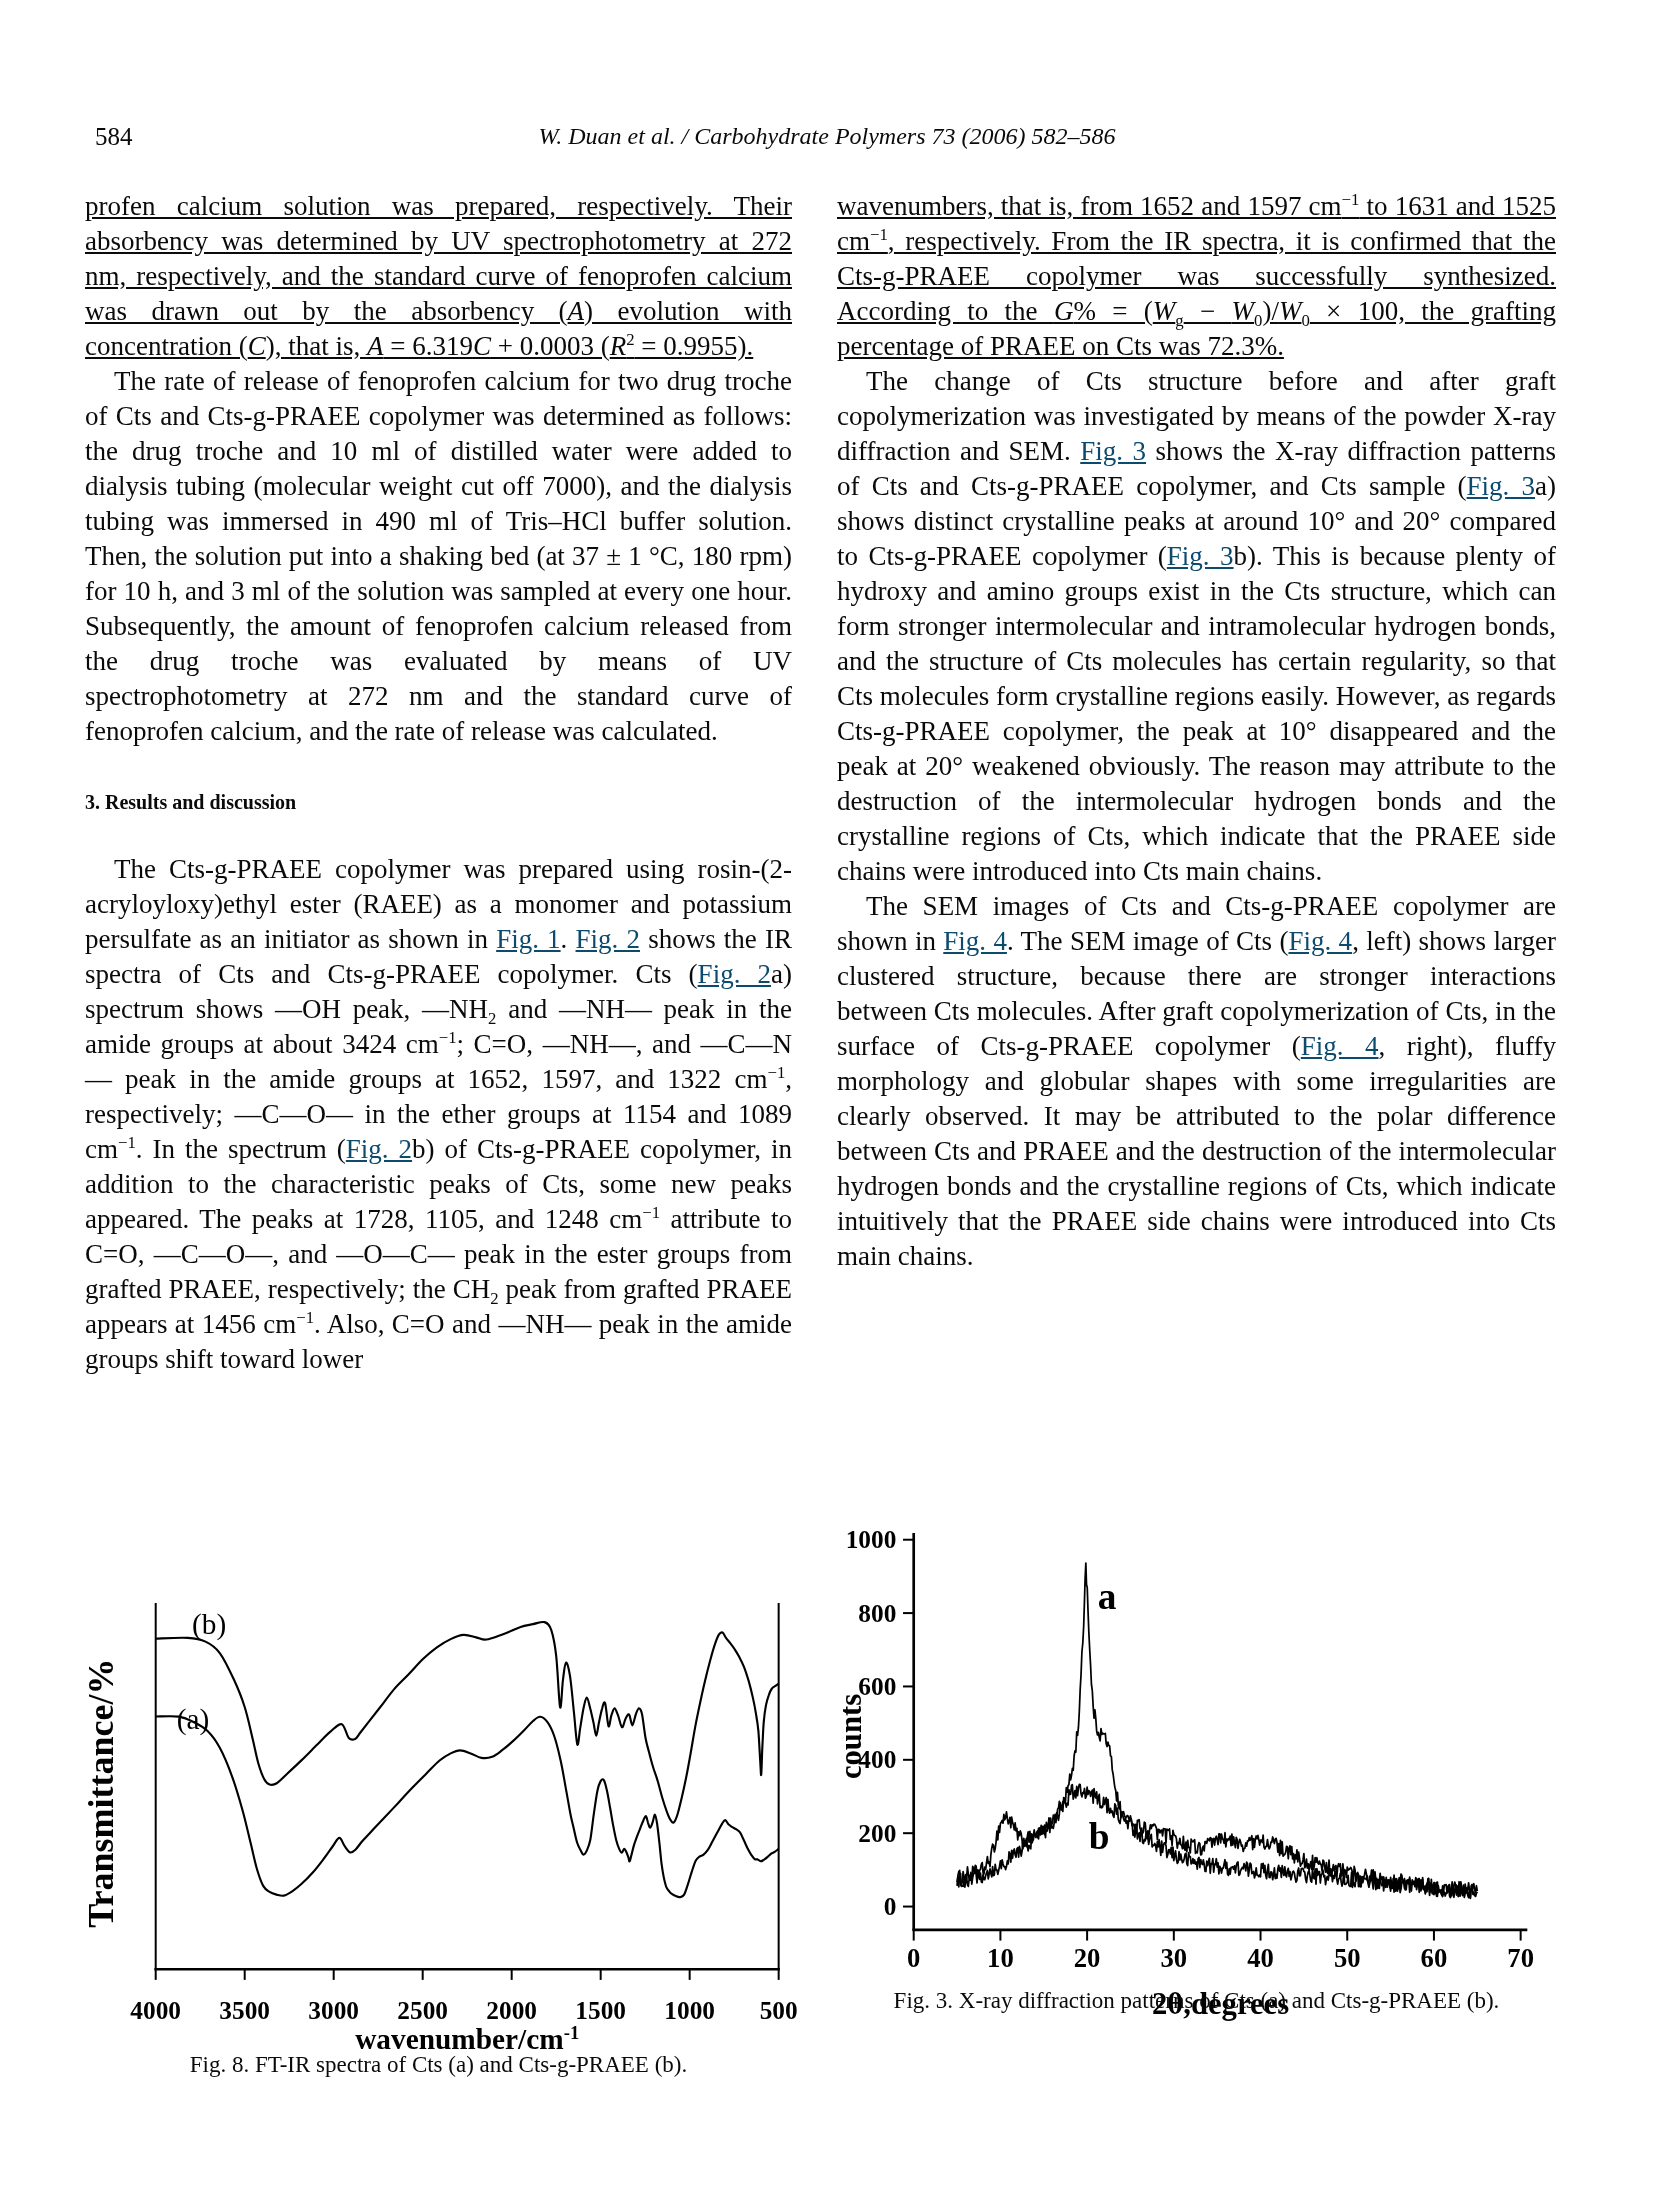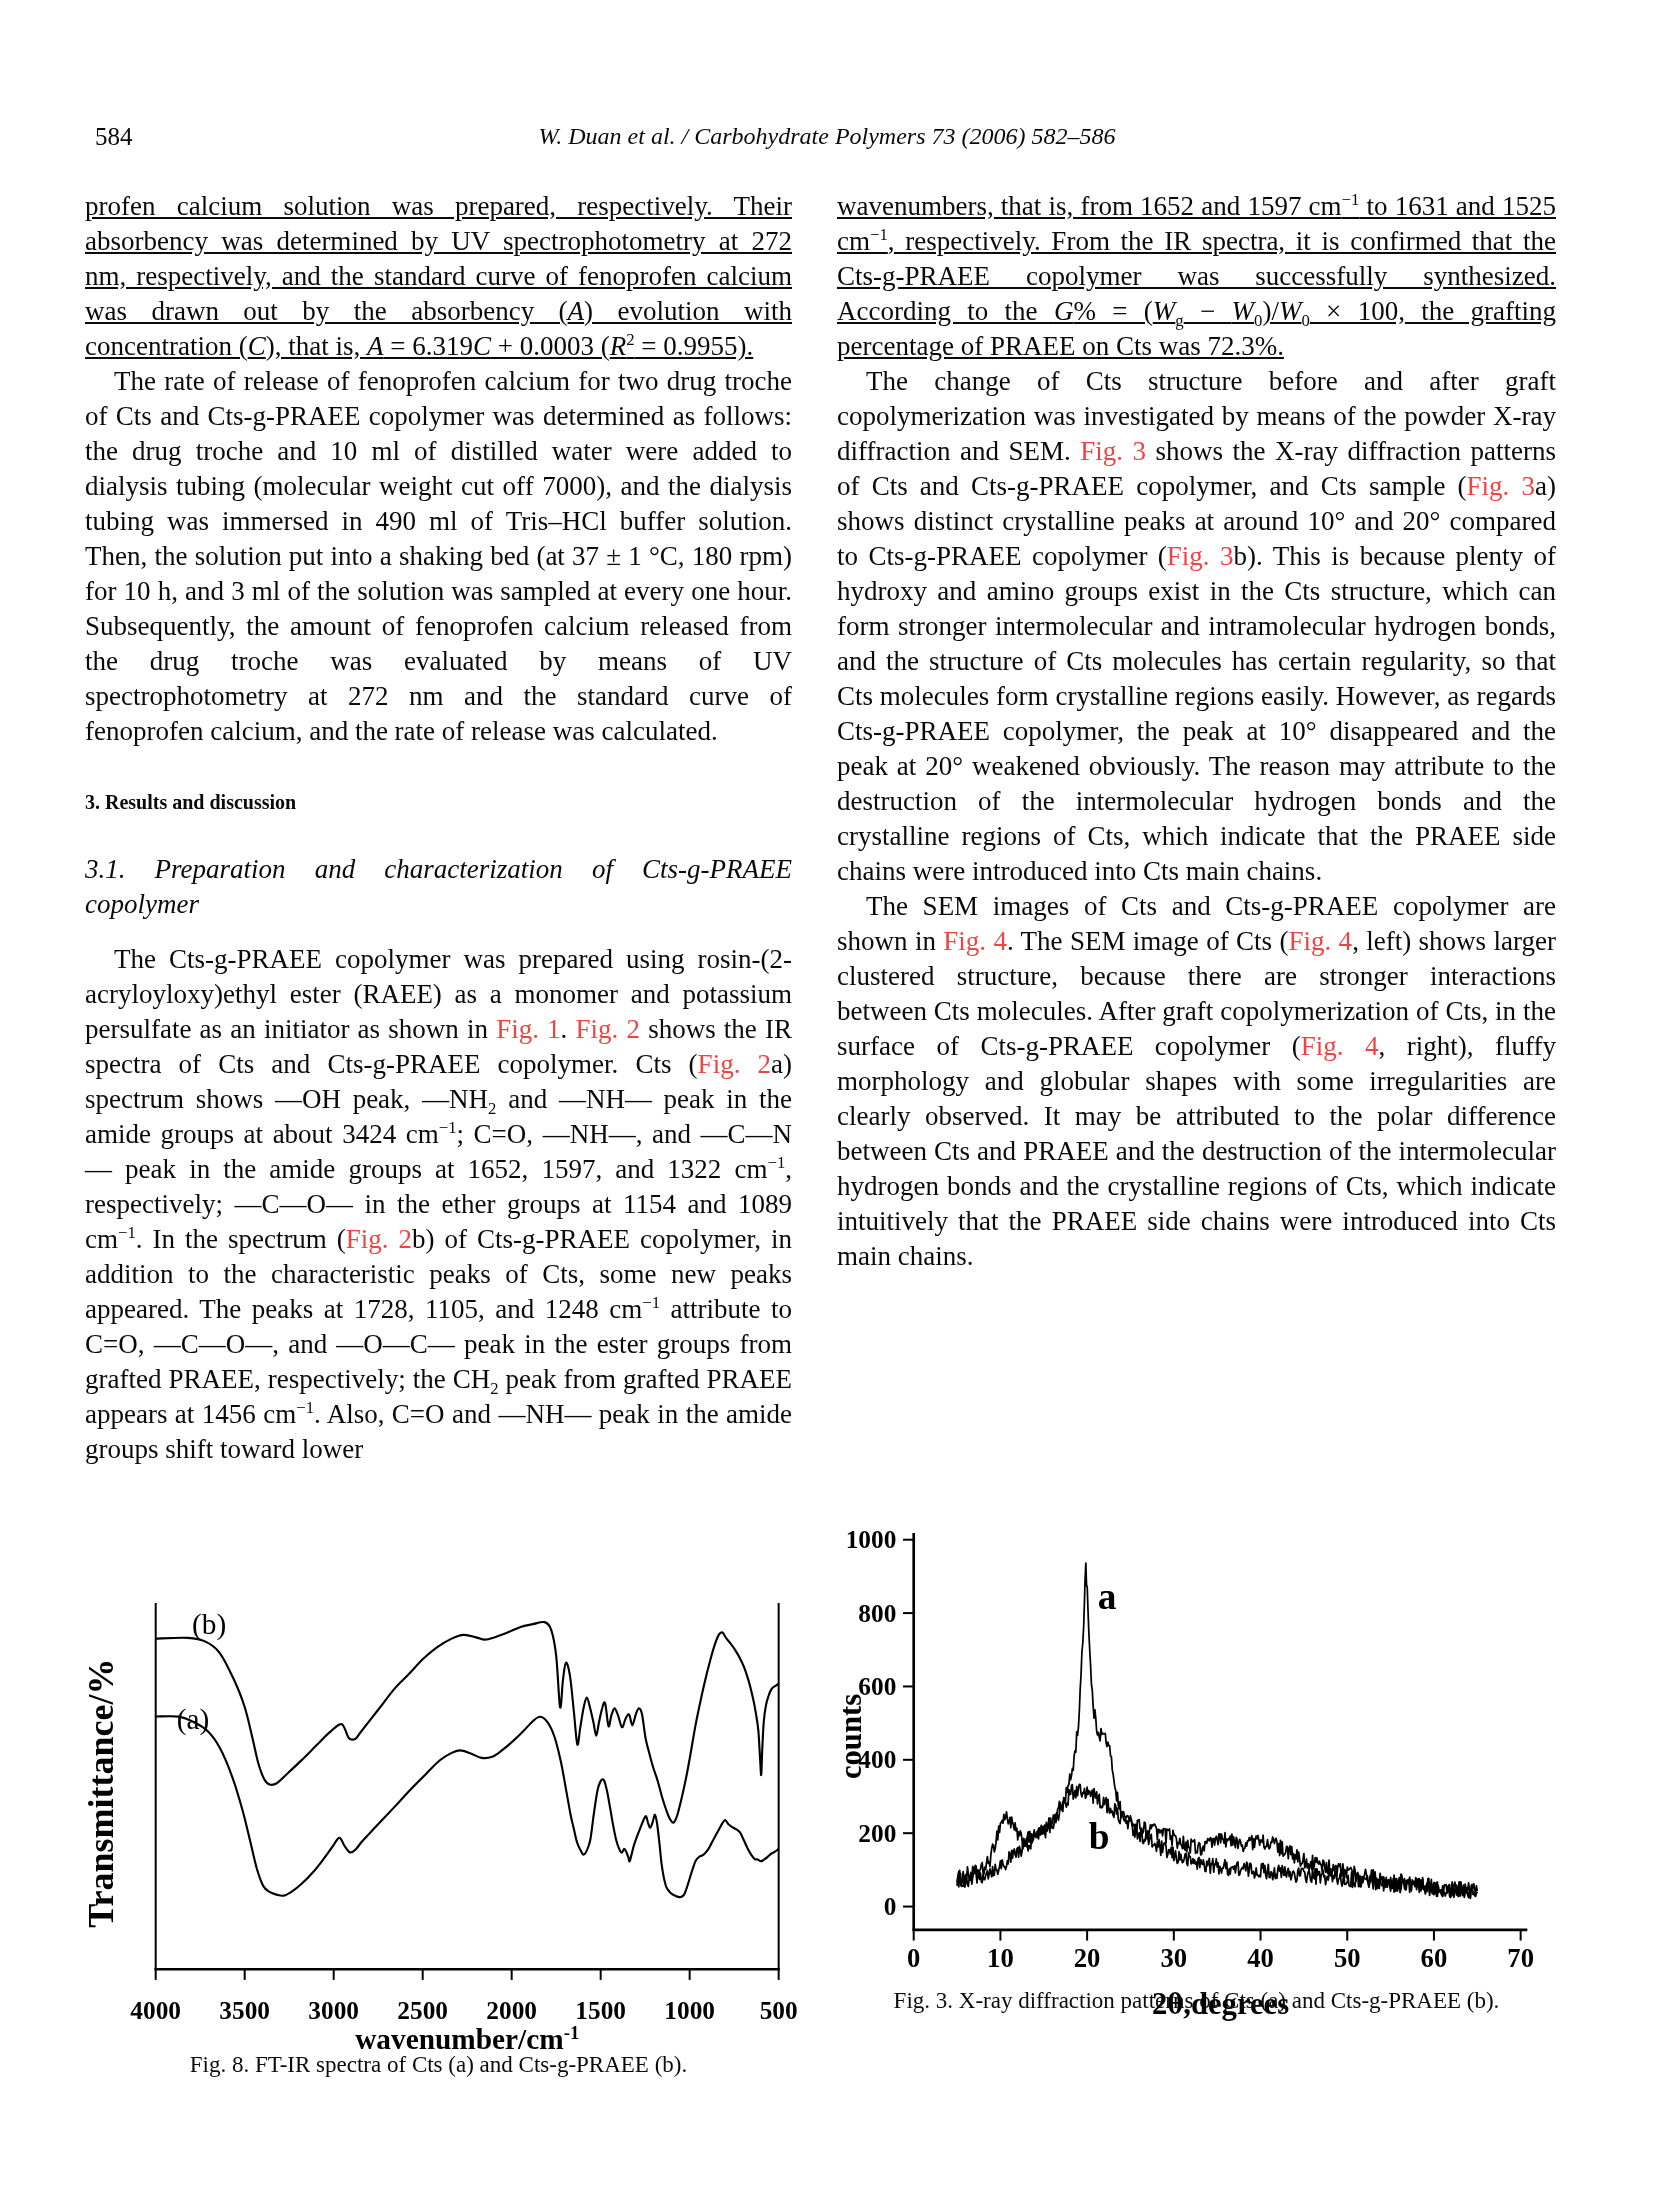--- a/index.html
+++ b/index.html
@@ -11,39 +11,38 @@
   .hdr-center{position:absolute;left:0;width:1654px;top:123px;text-align:center;
     font-style:italic;font-size:24px;}
   .col{position:absolute;top:189px;text-align:justify;font-size:27px;line-height:35px;}
   .col.left{left:85px;width:707px;}
   .col.right{left:837px;width:719px;}
   .col p{margin:0;text-indent:29px;}
   .col p.noindent{text-indent:0;text-decoration:underline;}
   h2{font-size:20px;margin:36px 0 32px 0;font-weight:bold;}
   h3{font-size:27px;font-weight:normal;font-style:italic;margin:0 0 20px 0;}
   sup,sub{font-size:0.62em;line-height:0;}
-  .fig-link{color:#ef4444;}
+  .fig-link{color:#0c4a6e;text-decoration:underline;}
   .caption{position:absolute;font-size:23px;text-align:center;}
   #fig2cap{left:85px;width:707px;top:2052px;}
   #fig3cap{left:837px;width:719px;top:1988px;}
   svg{position:absolute;overflow:visible;}
   #fig2svg{left:85px;top:1593px;}
   #fig3svg{left:837px;top:1523px;}
 </style>
 </head>
 <body>
 
 <div class="hdr-num">584</div>
 <div class="hdr-center">W. Duan et al. / Carbohydrate Polymers 73 (2006) 582–586</div>
 
 <div class="col left">
   <p class="noindent">profen calcium solution was prepared, respectively. Their absorbency was determined by UV spectrophotometry at 272 nm, respectively, and the standard curve of fenoprofen calcium was drawn out by the absorbency (<i>A</i>) evolution with concentration (<i>C</i>), that is, <i>A</i> = 6.319<i>C</i> + 0.0003 (<i>R</i><sup>2</sup> = 0.9955).</p>
   <p>The rate of release of fenoprofen calcium for two drug troche of Cts and Cts-g-PRAEE copolymer was determined as follows: the drug troche and 10 ml of distilled water were added to dialysis tubing (molecular weight cut off 7000), and the dialysis tubing was immersed in 490 ml of Tris–HCl buffer solution. Then, the solution put into a shaking bed (at 37 ± 1 °C, 180 rpm) for 10 h, and 3 ml of the solution was sampled at every one hour. Subsequently, the amount of fenoprofen calcium released from the drug troche was evaluated by means of UV spectrophotometry at 272 nm and the standard curve of fenoprofen calcium, and the rate of release was calculated.</p>
   <h2>3. Results and discussion</h2>
-  <h3>3.1. Preparation and characterization of Cts-g-PRAEE copolymer</h3>
   <p>The Cts-g-PRAEE copolymer was prepared using rosin-(2-acryloyloxy)ethyl ester (RAEE) as a monomer and potassium persulfate as an initiator as shown in <span class="fig-link">Fig. 1</span>. <span class="fig-link">Fig. 2</span> shows the IR spectra of Cts and Cts-g-PRAEE copolymer. Cts (<span class="fig-link">Fig. 2</span>a) spectrum shows —OH peak, —NH<sub>2</sub> and —NH— peak in the amide groups at about 3424 cm<sup>−1</sup>; C=O, —NH—, and —C—N— peak in the amide groups at 1652, 1597, and 1322 cm<sup>−1</sup>, respectively; —C—O— in the ether groups at 1154 and 1089 cm<sup>−1</sup>. In the spectrum (<span class="fig-link">Fig. 2</span>b) of Cts-g-PRAEE copolymer, in addition to the characteristic peaks of Cts, some new peaks appeared. The peaks at 1728, 1105, and 1248 cm<sup>−1</sup> attribute to C=O, —C—O—, and —O—C— peak in the ester groups from grafted PRAEE, respectively; the CH<sub>2</sub> peak from grafted PRAEE appears at 1456 cm<sup>−1</sup>. Also, C=O and —NH— peak in the amide groups shift toward lower</p>
 </div>
 
 <div class="col right">
   <p class="noindent">wavenumbers, that is, from 1652 and 1597 cm<sup>−1</sup> to 1631 and 1525 cm<sup>−1</sup>, respectively. From the IR spectra, it is confirmed that the Cts-g-PRAEE copolymer was successfully synthesized. According to the <i>G</i>% = (<i>W</i><sub>g</sub> − <i>W</i><sub>0</sub>)/<i>W</i><sub>0</sub> × 100, the grafting percentage of PRAEE on Cts was 72.3%.</p>
   <p>The change of Cts structure before and after graft copolymerization was investigated by means of the powder X-ray diffraction and SEM. <span class="fig-link">Fig. 3</span> shows the X-ray diffraction patterns of Cts and Cts-g-PRAEE copolymer, and Cts sample (<span class="fig-link">Fig. 3</span>a) shows distinct crystalline peaks at around 10° and 20° compared to Cts-g-PRAEE copolymer (<span class="fig-link">Fig. 3</span>b). This is because plenty of hydroxy and amino groups exist in the Cts structure, which can form stronger intermolecular and intramolecular hydrogen bonds, and the structure of Cts molecules has certain regularity, so that Cts molecules form crystalline regions easily. However, as regards Cts-g-PRAEE copolymer, the peak at 10° disappeared and the peak at 20° weakened obviously. The reason may attribute to the destruction of the intermolecular hydrogen bonds and the crystalline regions of Cts, which indicate that the PRAEE side chains were introduced into Cts main chains.</p>
   <p>The SEM images of Cts and Cts-g-PRAEE copolymer are shown in <span class="fig-link">Fig. 4</span>. The SEM image of Cts (<span class="fig-link">Fig. 4</span>, left) shows larger clustered structure, because there are stronger interactions between Cts molecules. After graft copolymerization of Cts, in the surface of Cts-g-PRAEE copolymer (<span class="fig-link">Fig. 4</span>, right), fluffy morphology and globular shapes with some irregularities are clearly observed. It may be attributed to the polar difference between Cts and PRAEE and the destruction of the intermolecular hydrogen bonds and the crystalline regions of Cts, which indicate intuitively that the PRAEE side chains were introduced into Cts main chains.</p>
 </div>
 
 <svg id="fig2svg" width="707" height="467" viewBox="0 0 1060 700">

